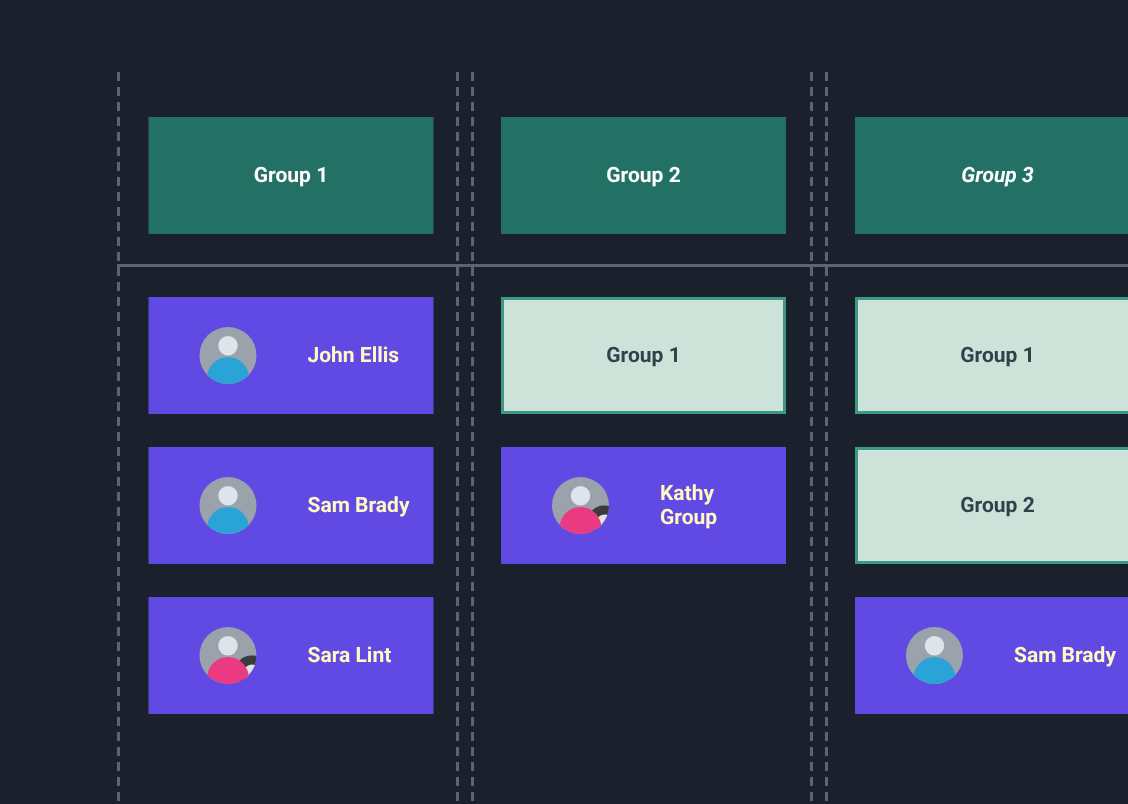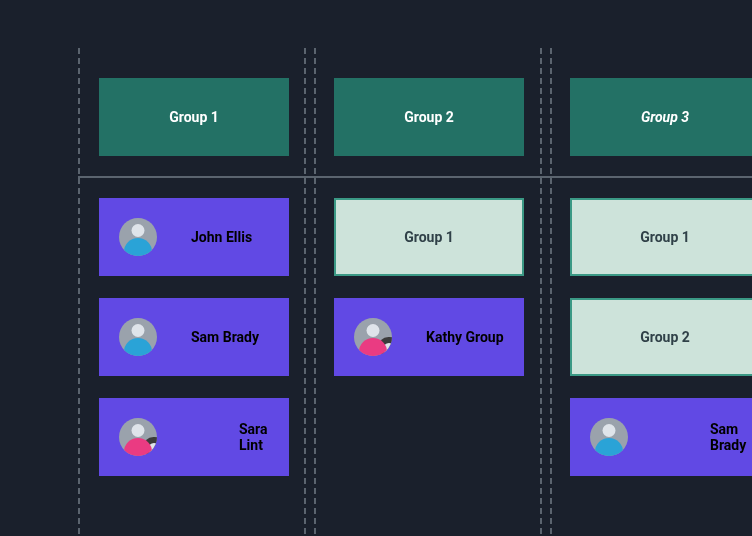--- a/index.html
+++ b/index.html
@@ -46,22 +46,22 @@
   .cell {
     position: absolute;
     height: 78px;
     display: flex;
     align-items: center;
     font-weight: 700;
     font-size: 14px;
   }
   .cell.person {
     background: #6149e4;
-    color: #000000;
-    padding-left: 4px;
+    color: #fef9c3;
+    padding-left: 18px;
     align-items: center;
   }
   .cell.group-ref {
     background: #cde3da;
     border: 2px solid #3b9985;
     color: #304148;
     justify-content: center;
   }
   .avatar {
     width: 38px;
@@ -109,21 +109,21 @@
     left: 50%; top: 9px;
     transform: translateX(-50%);
   }
 
   
   .col1 { left: 51px;  width: 190px; }
   .col2 { left: 286px; width: 190px; }
   .col3 { left: 522px; width: 190px; }
   .row1 { top: 150px; }
   .row2 { top: 250px; }
-  .row3 { top: 350px; gap: 48px; }
+  .row3 { top: 350px; }
 
   .hdr1 { left: 51px;  width: 190px; }
   .hdr2 { left: 286px; width: 190px; }
   .hdr3 { left: 522px; width: 190px; font-style: italic; }
 </style>
 </head>
 <body>
 
 <div class="dash-column dash-col-1"></div>
 <div class="dash-column dash-col-2"></div>

